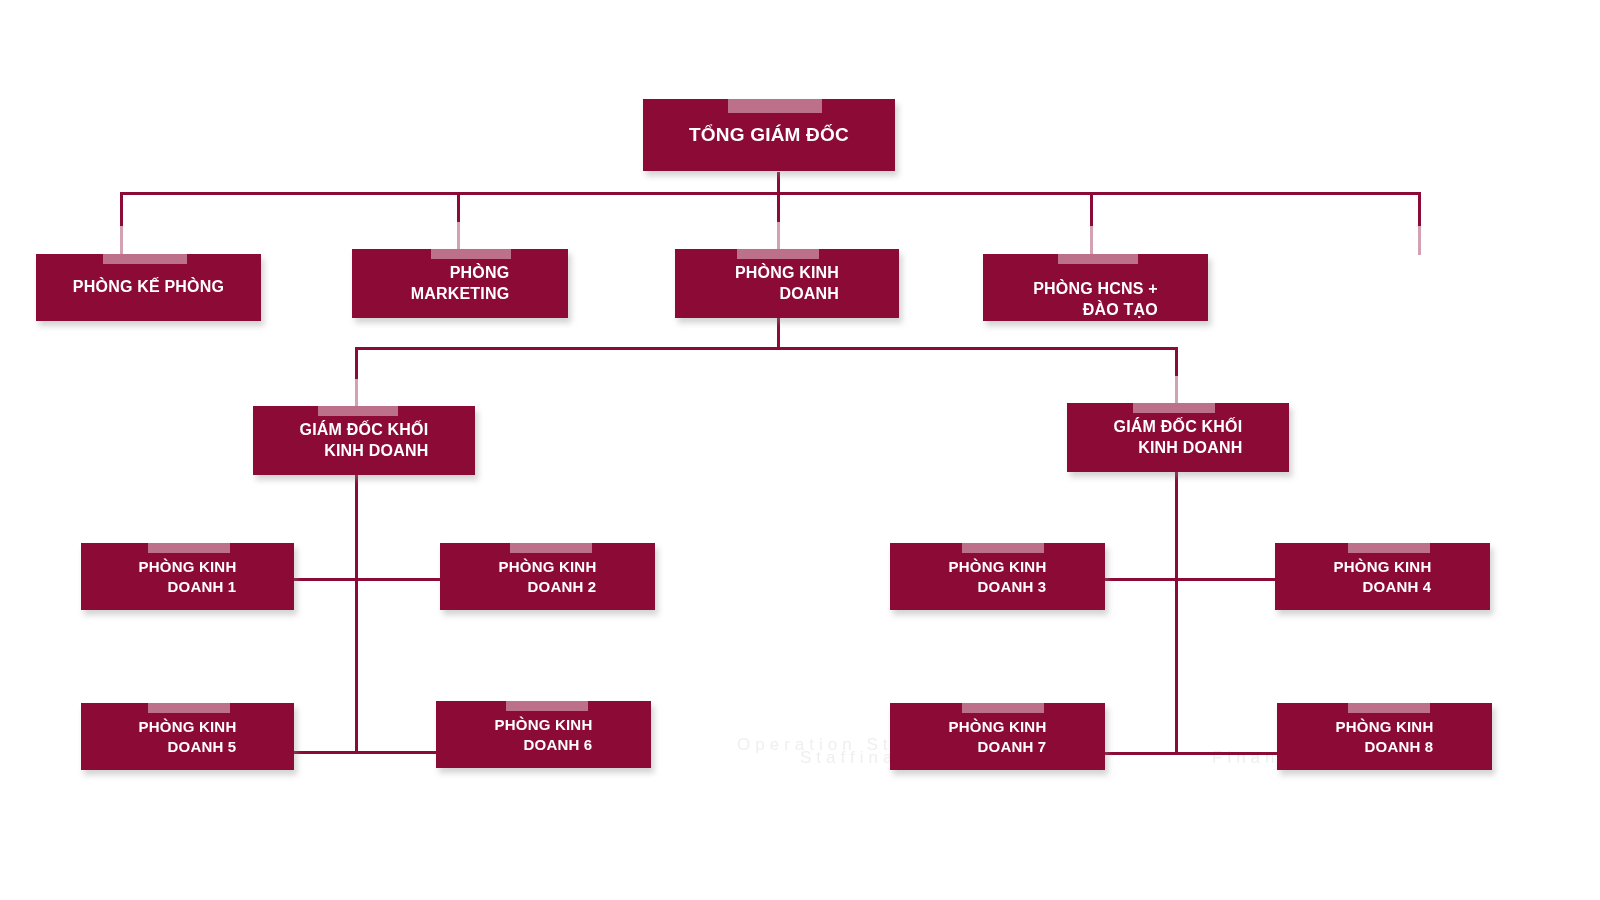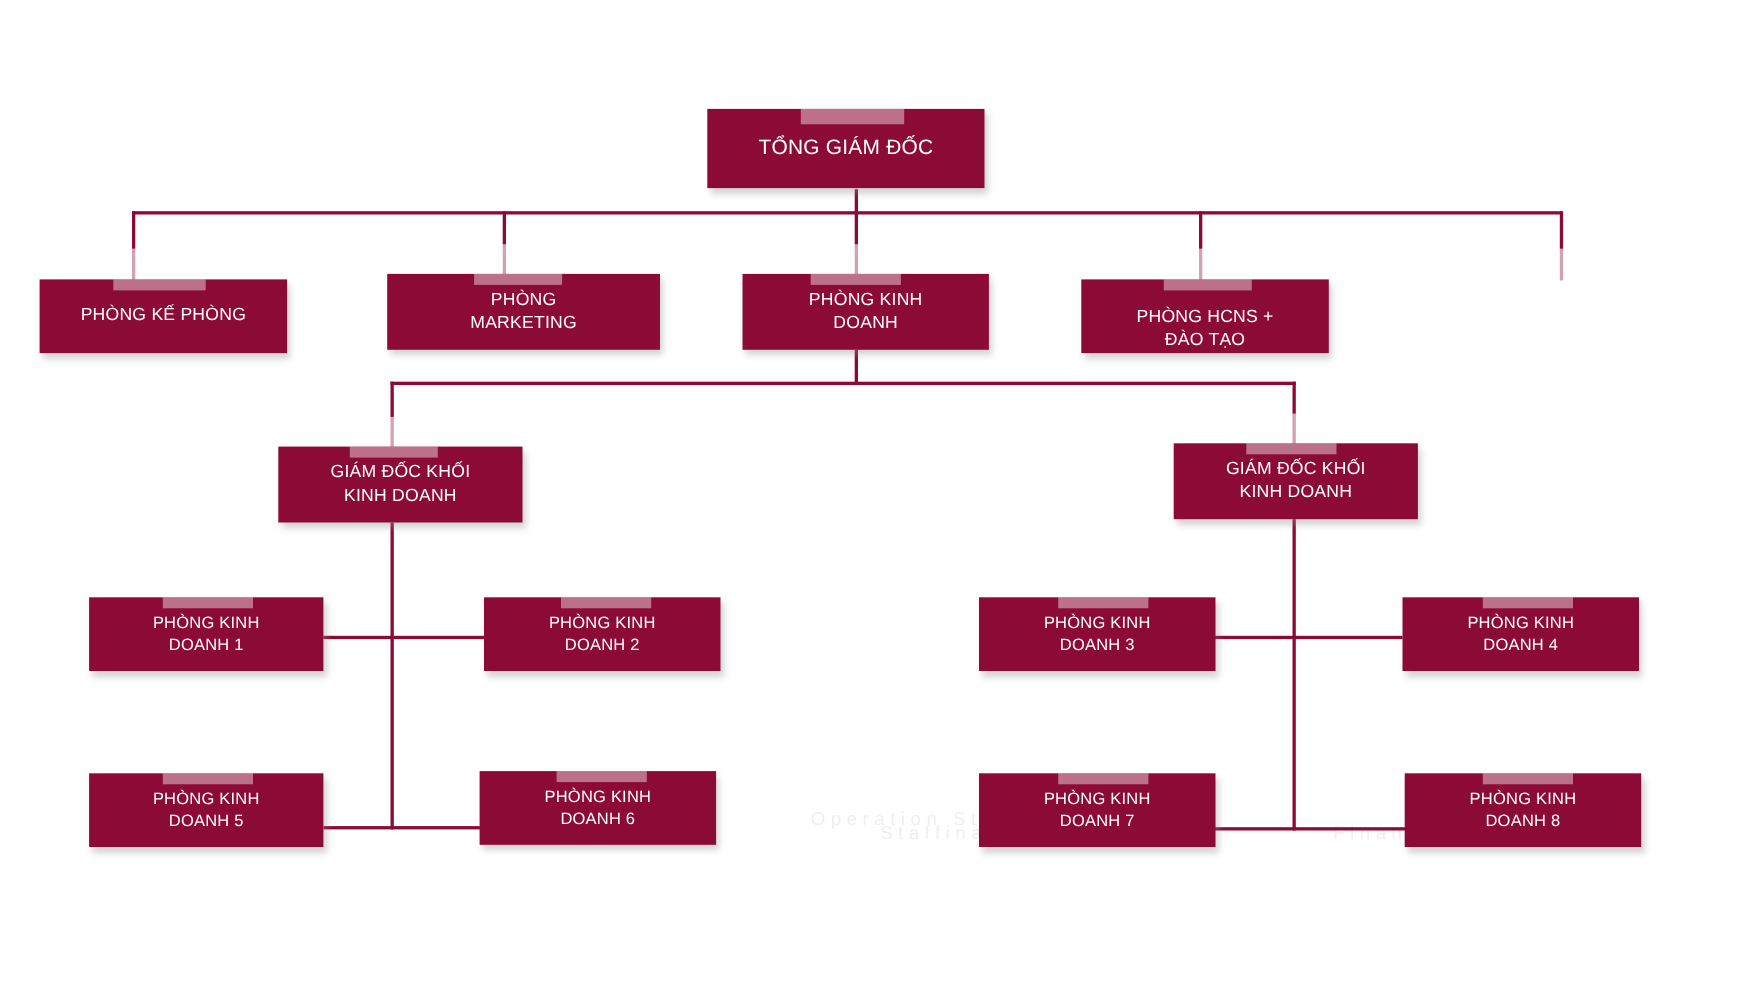--- a/index.html
+++ b/index.html
@@ -44,26 +44,27 @@
     box-sizing: border-box;
     display: flex;
     align-items: center;
     justify-content: center;
     text-align: center;
     z-index: 3;
     box-shadow: 3px 5px 6px rgba(140,140,140,0.38);
   }
   .node .label {
     color: #ffffff;
-    font-weight: normal;
+    font-weight: bold;
     line-height: 1.28;
     letter-spacing: 0.2px;
     white-space: pre-line;
     z-index: 3;
     position: relative;
+    text-align: right;
   }
 
   
   .band {
     position: absolute;
     background: rgba(255,255,255,0.62);
     z-index: 2;
     pointer-events: none;
   }
   .band-inner {
@@ -111,21 +112,21 @@
     <span class="label" style="font-size:19px;">TỔNG GIÁM ĐỐC</span>
   </div>
 
   <div class="band" style="left:103px; top:226px; width:84px; height:38px;"></div>
   <div class="node" style="left:36px; top:254px; width:225px; height:67px;">
     <div class="band-inner" style="left:67px; top:0px; width:84px; height:10px;"></div>
     <span class="label" style="font-size:16px;">PHÒNG KẾ PHÒNG</span>
   </div>
 
   <div class="band" style="left:431px; top:222px; width:80px; height:36px;"></div>
-  <div class="node" style="left:352px; top:249px; width:248px; height:69px;">
+  <div class="node" style="left:352px; top:249px; width:216px; height:69px;">
     <div class="band-inner" style="left:79px; top:0px; width:80px; height:10px;"></div>
     <span class="label" style="font-size:16px;">PHÒNG
 MARKETING</span>
   </div>
 
   <div class="band" style="left:737px; top:222px; width:82px; height:36px;"></div>
   <div class="node" style="left:675px; top:249px; width:224px; height:69px;">
     <div class="band-inner" style="left:62px; top:0px; width:82px; height:10px;"></div>
     <span class="label" style="font-size:16px;">PHÒNG KINH
 DOANH</span>

